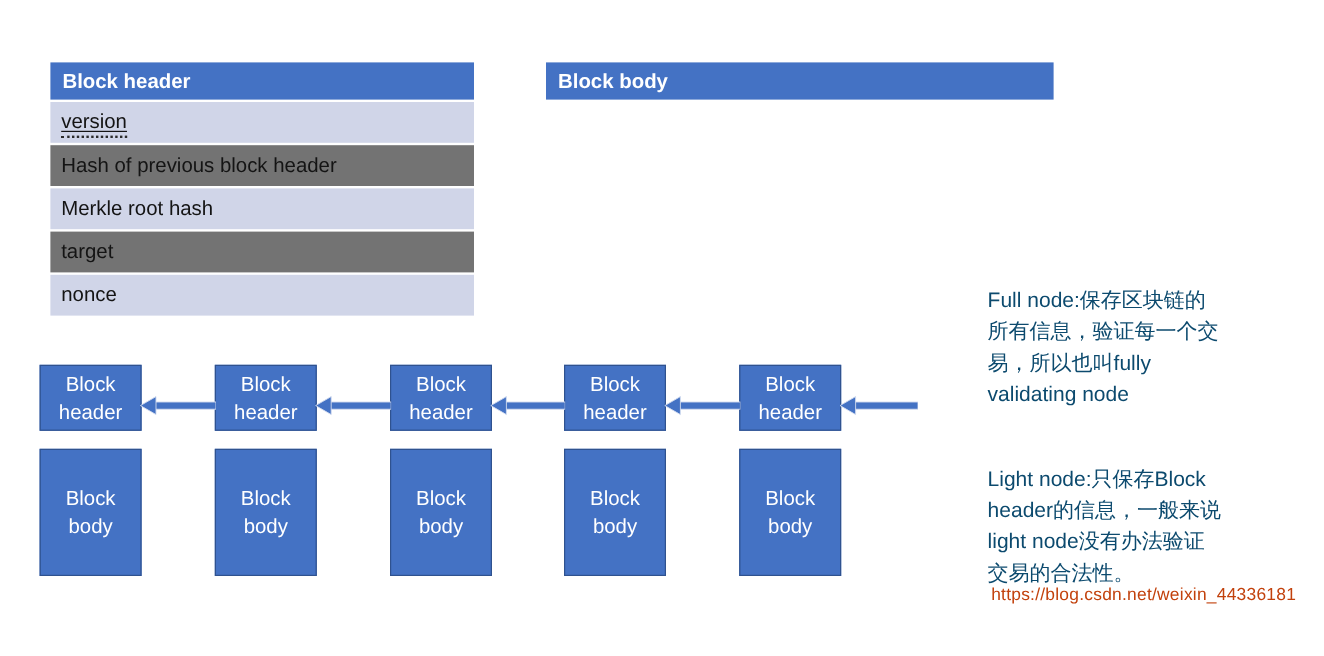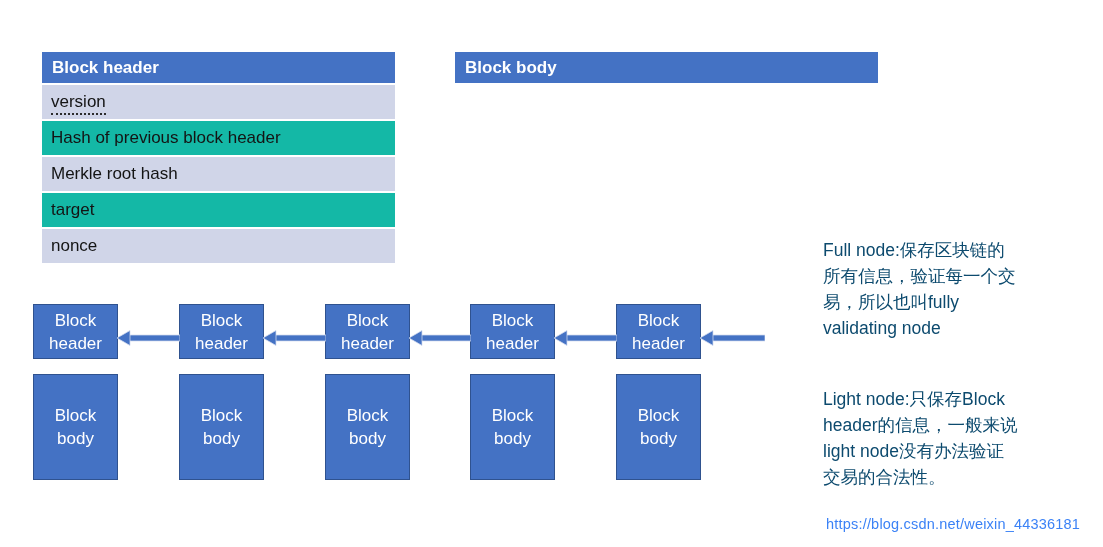--- a/index.html
+++ b/index.html
@@ -13,24 +13,24 @@
   #tbl-body   { left:455px; top:52px; width:423px; }
   .tbl-title {
     height:31px; line-height:31px; background:#4472C4; color:#ffffff;
     font-size:17px; font-weight:bold; padding-left:10px;
   }
   .tbl-row {
     height:34px; line-height:34px; margin-top:2px; padding-left:9px;
     font-size:17px; color:#141414;
   }
   .row-dark  { background:#D0D5E8; }
-  .row-light { background:#14b8a6; }
+  .row-light { background:#737373; }
   .u-version {
     display:inline-block; line-height:21px;
-    text-underline-offset:2px;
+    text-decoration:underline; text-underline-offset:2px;
     border-bottom:2px dotted #2b2b2b; padding-bottom:1px;
   }
   
   .blk {
     position:absolute; width:85px; background:#4472C4;
     border:1.5px solid #2F528F; box-sizing:border-box;
     color:#fff; font-size:17px; line-height:23px; text-align:center;
     display:flex; align-items:center; justify-content:center;
   }
   .hdr-box { top:304px; height:55px; }
@@ -40,22 +40,22 @@
   .arrow { position:absolute; top:327px; height:22px; }
   
   .note {
     position:absolute; left:823px; width:262px;
     font-size:17.5px; line-height:26px; color:#0c4a6e; white-space:pre-line;
   }
   #note-full  { top:237px; }
   #note-light { top:386px; }
   
   .watermark {
-    position:absolute; left:826px; top:516px;
-    font-size:14.5px; color:#3b82f6; letter-spacing:0.2px;
+    position:absolute; left:826px; top:488px;
+    font-size:14.5px; color:#c2410c; letter-spacing:0.2px;
   }
 </style>
 </head>
 <body>
 
 <div class="canvas">
 
   <div class="tbl" id="tbl-header">
     <div class="tbl-title">Block header</div>
     <div class="tbl-row row-dark">

